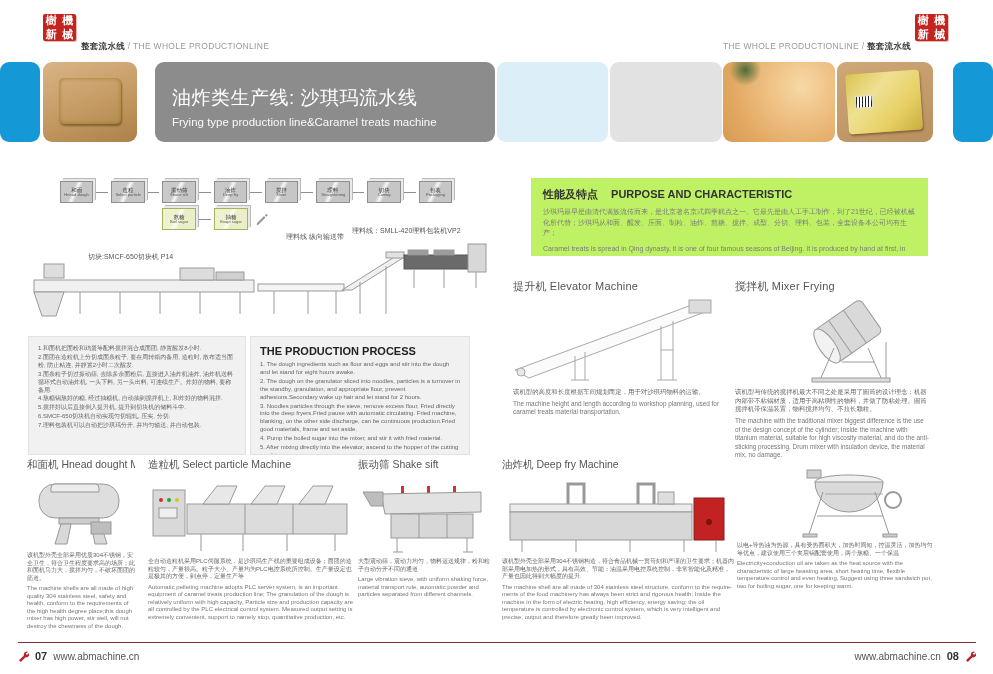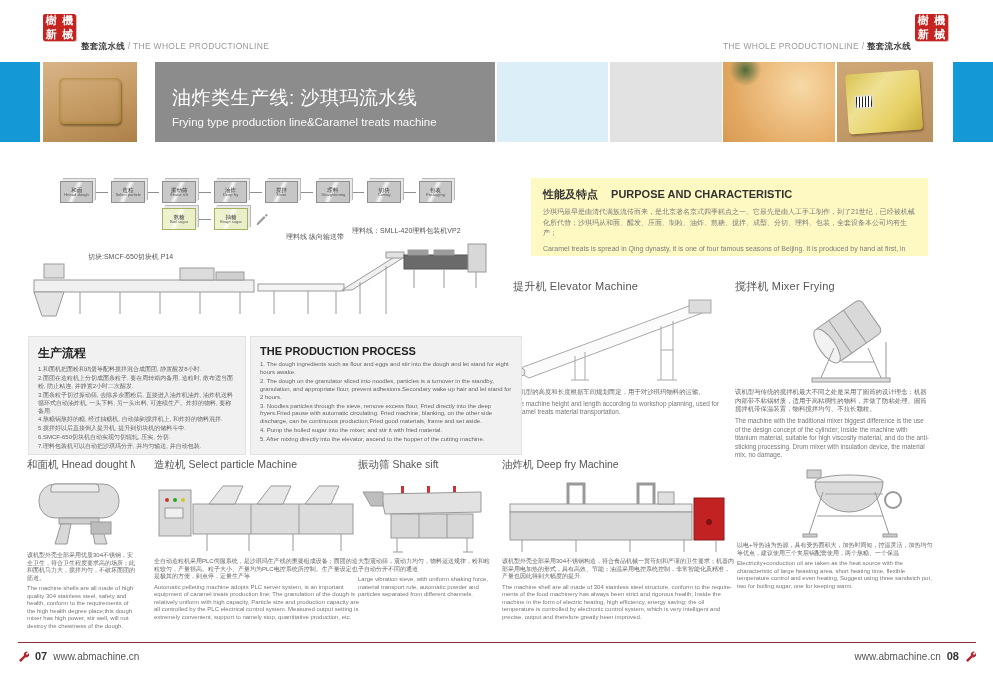--- a/index.html
+++ b/index.html
@@ -8,21 +8,21 @@
   .abs{position:absolute;}
 
   
   .seal{width:33px;height:27px;background:#c5231f;border-radius:2px;display:grid;
         grid-template-columns:1fr 1fr;grid-template-rows:1fr 1fr;align-items:center;justify-items:center;
         color:#fff;font-size:11px;line-height:1;font-weight:bold;box-shadow:1px 1px 0 #e7b9b4;}
   .tagline{font-size:8.5px;color:#999;letter-spacing:.3px;white-space:nowrap;margin-top:6px;}
   .tagline b{color:#3f3f3f;font-weight:bold;}
 
   
-  .band{position:absolute;top:62px;height:80px;}
+  .band{position:absolute;top:62px;height:80px;border-radius:9px;}
   .bluebar{background:#1599d6;}
   .banner{background:#8c8c8c;color:#fff;padding:23px 0 0 17px;box-sizing:border-box;}
   .banner .t1{font-size:19px;letter-spacing:.5px;}
   .banner .t2{font-size:11.5px;margin-top:5px;opacity:.95;}
   .panelblue{background:#dceef8;}
   .panelgray{background:#e2e2e2;}
   .ph1{background:linear-gradient(160deg,#d9b488 0%,#c49a62 55%,#ad8049 100%);}
   .ph1 .block{position:absolute;left:16px;top:16px;width:62px;height:46px;border-radius:5px;
         background:radial-gradient(circle at 30% 30%,#f6e08c, #eac categ 0),radial-gradient(circle at 30% 30%,#f6e08c,#e9c050 70%,#caa23a 100%);
         box-shadow:inset 0 0 4px #9a7a20,1px 2px 2px rgba(60,40,10,.45);}
@@ -41,21 +41,21 @@
         background:linear-gradient(115deg,#c9c9c9 38%,#f7f7f7 47%,#c6c6c6 56%);
         box-shadow:2px -2px 0 #e9e9e9,3px -3px 0 #b9b9b9;
         display:flex;flex-direction:column;align-items:center;justify-content:center;}
   .fbox .zh{font-size:5.5px;color:#333;line-height:1.1;}
   .fbox .en{font-size:4.5px;color:#555;line-height:1.1;white-space:nowrap;transform:scale(.9);}
   .fdash{width:12px;height:1px;background:#8f8f8f;margin:0 3px;}
   .fbox.yellow{background:linear-gradient(115deg,#eef2cf 38%,#fcfdf2 47%,#ebefc9 56%);border-color:#a8b15e;}
   .diaglabel{font-size:7px;color:#555;white-space:nowrap;}
 
   
-  .purpose{background:#fef9c3;box-sizing:border-box;padding:9px 12px;}
+  .purpose{background:#bef264;box-sizing:border-box;padding:9px 12px;}
   .purpose .ti{font-size:11px;font-weight:bold;color:#333;}
   .purpose .ti .en{margin-left:10px;}
   .purpose p{margin:5px 0 0 0;font-size:7px;line-height:1.5;color:#7c7c7c;}
 
   .sechead{font-size:11px;color:#555;letter-spacing:.2px;}
   .cap{font-size:6.4px;line-height:1.35;color:#777;}
   .cap .zh{color:#666;}
   .cap p{margin:0 0 3px 0;}
 
   
@@ -262,30 +262,29 @@
       <rect x="22" y="86" width="78" height="4" fill="#dcdcdc"></rect>
       <line x1="96" y1="50" x2="96" y2="86"></line>
     </g>
   </svg>
   <div class="abs cap" style="left:735px;top:388px;width:195px;">
     <p class="zh">该机型与传统的搅拌机最大不同之处是采用了圆筒的设计理念；机器内部带不粘锅材质，适用于高粘稠性的物料，并做了防粘处理。圆筒搅拌机带保温装置，物料搅拌均匀、不拉长颗粒。</p>
     <p>The machine with the traditional mixer biggest difference is the use of the design concept of the cylinder; Inside the machine with titanium material, suitable for high viscosity material, and do the anti-sticking processing. Drum mixer with insulation device, the material mix, no damage.</p>
   </div>
 
   <div class="abs procbox" style="left:28px;top:336px;width:218px;height:119px;">
-    <div class="ti">生产流程</div>
     <div class="step">1.和面机把面粉和鸡蛋等配料搅拌混合成面团, 静置醒发8小时.</div>
     <div class="step">2.面团在造粒机上分切成面条粒子, 要在周转箱内备用, 造粒时, 散布适当面粉, 防止粘连, 并静置2小时二次醒发.</div>
     <div class="step">3.面条粒子切过振动筛, 去除多余面粉后, 直接进入油炸机油炸, 油炸机送料循环式自动油炸机, 一头下料, 另一头出料, 可连续生产。炸好的物料, 要称备用.</div>
     <div class="step">4.熬糖锅熬好的糖, 经过抽糖机, 自动抽到搅拌机上, 和炸好的物料混拌.</div>
     <div class="step">5.搅拌好以后直接倒入提升机, 提升到切块机的储料斗中.</div>
     <div class="step">6.SMCF-650切块机自动实现匀切辊轧, 压实, 分切.</div>
     <div class="step">7.理料包装机可以自动把沙琪玛分开, 并均匀输送, 并自动包装.</div>
   </div>
-  <div class="abs procbox en" style="left:250px;top:336px;width:272px;height:119px;">
+  <div class="abs procbox en" style="left:250px;top:336px;width:220px;height:119px;">
     <div class="ti">THE PRODUCTION PROCESS</div>
     <div class="step">1. The dough ingredients such as flour and eggs and stir into the dough and let stand for eight hours awake.</div>
     <div class="step">2. The dough on the granulator sliced into noodles, particles is a turnover in the standby, granulation, and appropriate flour, prevent adhesions.Secondary wake up hair and let stand for 2 hours.</div>
     <div class="step">3. Noodles particles through the sieve, remove excess flour, Fried directly into the deep fryers.Fried pause with automatic circulating. Fried machine, blanking, on the other side discharge, can be continuous production.Fried good materials, frame and set aside.</div>
     <div class="step">4. Pump the boiled sugar into the mixer, and stir it with fried material.</div>
     <div class="step">5. After mixing directly into the elevator, ascend to the hopper of the cutting machine.</div>
 
   </div>
 
   <div class="mcol" style="left:27px;width:108px;">
@@ -299,21 +298,21 @@
         <polygon points="60,46 70,46 76,66 64,66" fill="#d8d8d8"></polygon>
         <rect x="60" y="44" width="20" height="12" fill="#bdbdbd"></rect>
       </g>
     </svg>
     <div class="mcap">
       <span class="zh">该机型外壳全部采用优质304不锈钢，安全卫生，符合卫生程度要求高的场所；此和面机马力大，搅拌均匀，不破坏面团的筋道。</span>
       <span>The machine shells are all made of high quality 304 stainless steel, safety and health, conform to the requirements of the high health degree place;this dough mixer has high power, stir well, will not destroy the chewiness of the dough.</span>
     </div>
   </div>
 
-  <div class="mcol" style="left:154px;width:205px;">
+  <div class="mcol" style="left:148px;width:205px;">
     <div class="mhead">造粒机 Select particle Machine</div>
     <svg class="mimg" width="200" height="76" viewBox="0 0 200 76">
       <g stroke="#999" stroke-width="1">
         <rect x="2" y="12" width="32" height="46" fill="#d9d9d9"></rect>
         <circle cx="10" cy="22" r="2" fill="#c33" stroke="none"></circle>
           <circle cx="18" cy="22" r="2" fill="#2a2" stroke="none"></circle>
           <circle cx="26" cy="22" r="2" fill="#cc2" stroke="none"></circle>
         <rect x="8" y="30" width="18" height="10" fill="#efefef"></rect>
         <rect x="36" y="26" width="160" height="30" fill="#dcdcdc"></rect>
         <polygon points="52,26 66,8 86,8 78,26" fill="#e8e8e8"></polygon>

